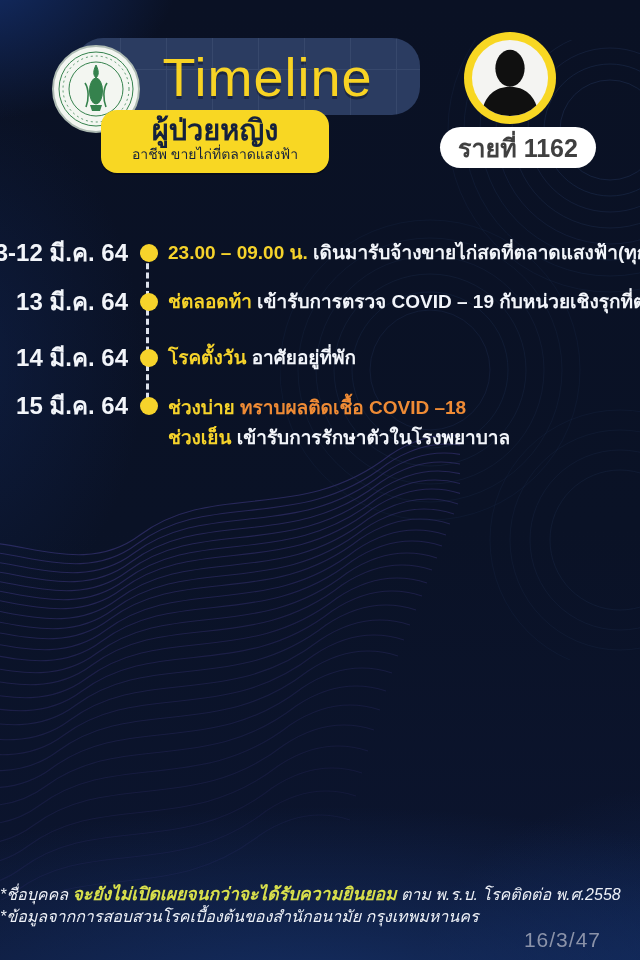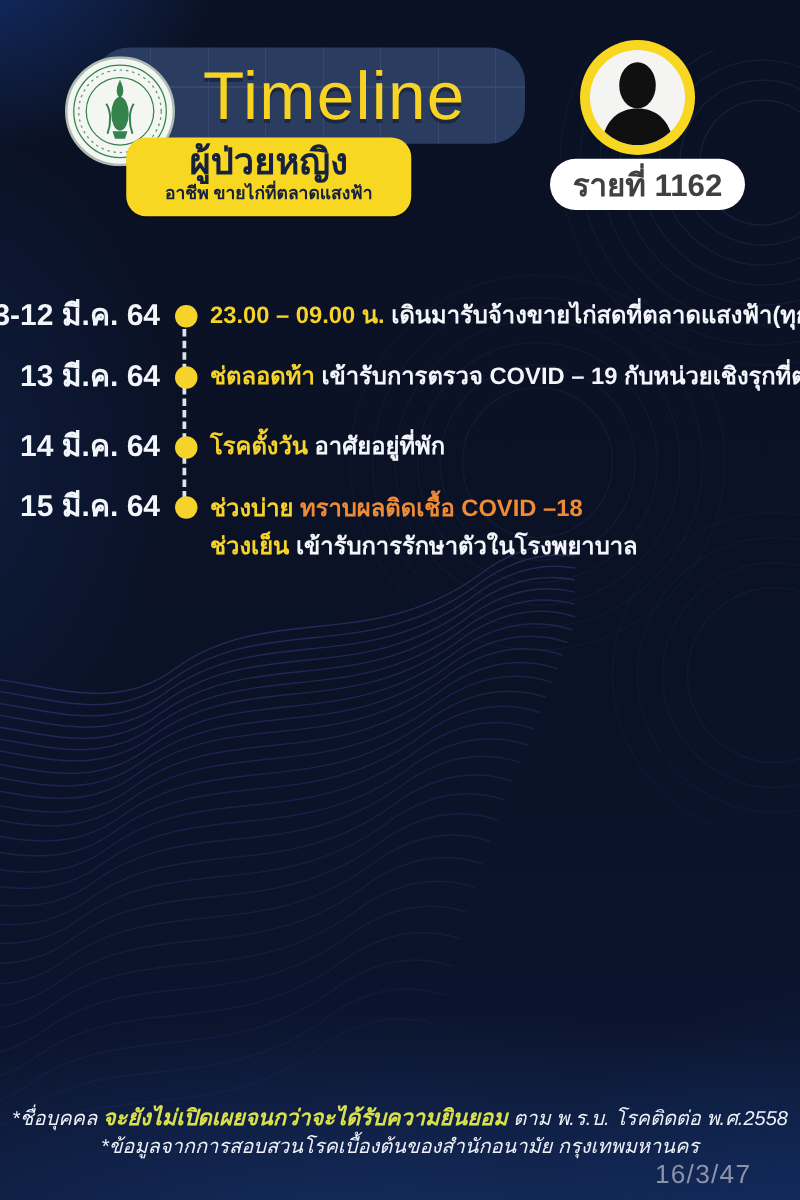--- a/index.html
+++ b/index.html
@@ -31,21 +31,21 @@
     font-size:54px;font-weight:400;letter-spacing:1px;color:#f8d323;
     text-shadow:0 3px 0 rgba(14,22,44,.55);
   }
   .seal{position:absolute;left:52px;top:45px;}
   .patient-box{
     position:absolute;left:101px;top:110px;width:228px;height:63px;
     background:#f8d723;border-radius:16px;text-align:center;color:#15213d;
     box-shadow:0 2px 0 rgba(0,0,0,.25);
   }
   .patient-title{font-size:29px;font-weight:800;line-height:34px;margin-top:3px;}
-  .patient-sub{font-size:14px;font-weight:700;line-height:18px;margin-top:-2px;}
+  .patient-sub{font-size:14px;font-weight:400;line-height:18px;margin-top:-2px;}
 
   .avatar{
     position:absolute;left:464px;top:32px;width:92px;height:92px;border-radius:50%;
     background:#f8d723;display:flex;align-items:center;justify-content:center;
   }
   .case-pill{
     position:absolute;left:440px;top:127px;width:156px;height:41px;
     background:#ffffff;border-radius:22px;display:flex;align-items:center;justify-content:center;
     font-size:25px;font-weight:800;color:#404040;
   }
@@ -65,21 +65,21 @@
     background:#f6d32b;
   }
   .t-content{position:absolute;left:168px;top:0;white-space:nowrap;}
   .t-line{font-size:19px;font-weight:700;line-height:26px;color:#f2f5fa;}
   .t-row.two .t-line{line-height:30px;}
   .hl{color:#f6d32b;}
   .orange{color:#ef8b35;}
 
   
   .foot-line{
-    position:absolute;left:0;width:640px;text-align:center;
+    position:absolute;left:0;width:640px;text-align:left;
     color:#eef1f7;font-size:16px;font-style:italic;font-weight:500;white-space:nowrap;
   }
   .foot-hl{color:#d9e04c;font-weight:700;font-size:17.5px;}
   .stamp{
     position:absolute;right:39px;top:928px;font-size:21px;color:#8b93a9;letter-spacing:1px;
   }
 </style>
 </head>
 <body>
 

